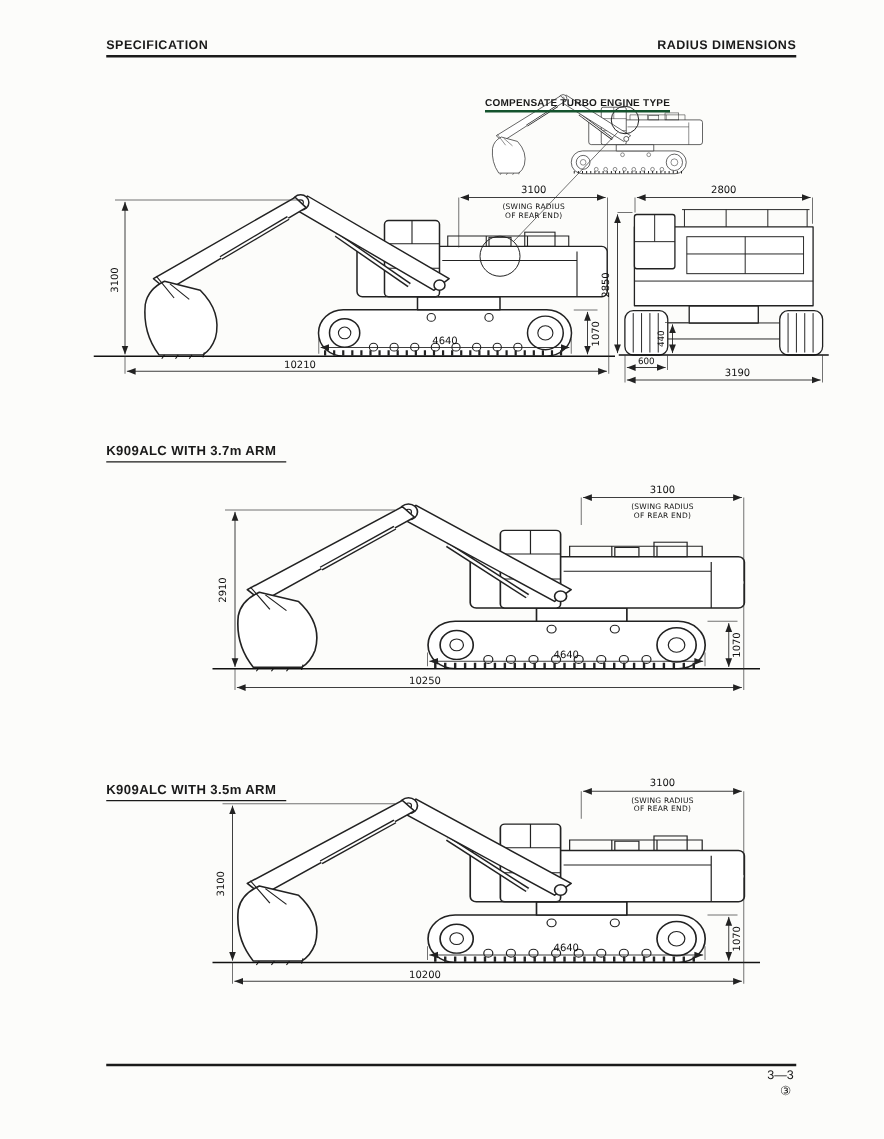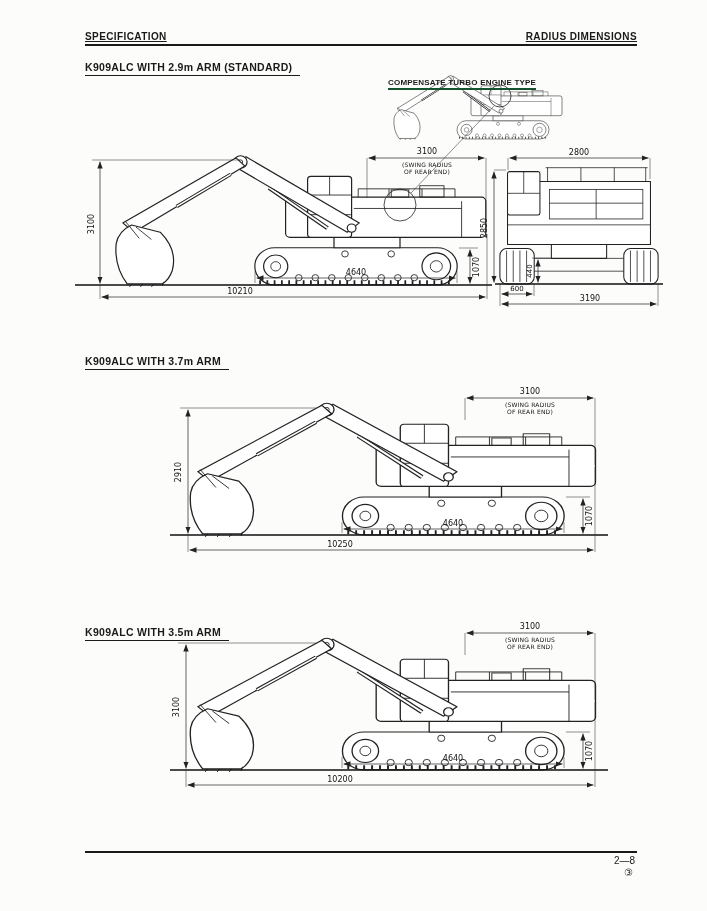--- a/index.html
+++ b/index.html
@@ -3,21 +3,21 @@
 <meta charset="utf-8">
 <style>
   * { margin:0; padding:0; box-sizing:border-box; }
   html,body { background:#ffffff; }
   .page {
     position:relative; width:707px; height:911px; margin:0;
     background:#fcfcfa; font-family:"Liberation Sans", sans-serif; color:#1a1a1a;
     overflow:hidden;
   }
   .abs { position:absolute; white-space:nowrap; }
-  .hdr { font-size:10px; font-weight:bold; letter-spacing:.4px;text-decoration:underline; }
+  .hdr { font-size:10px; font-weight:bold; letter-spacing:.4px; }
   .rule { position:absolute; background:#1a1a1a; }
   .sec-title { font-size:10.5px; font-weight:bold; letter-spacing:.3px;
                border-bottom:1.3px solid #1a1a1a; padding:0 8px 2px 0; }
   .anno { font-size:8px; font-weight:bold; letter-spacing:.2px;
           border-bottom:2px solid #14532d; padding-bottom:1px;margin-top:24px; }
   .ftr { font-size:10px; }
   svg.draw { position:absolute; left:0; top:0; }
   .mach { fill:#fff; stroke:#222; stroke-width:1.1; stroke-linejoin:round; }
   .thin { fill:none; stroke:#222; stroke-width:.8; }
   .dim  { stroke:#222; stroke-width:.7; fill:none; }
@@ -229,22 +229,21 @@
       <line class="ext" x1="595" y1="702" x2="595" y2="787"></line>
       <line class="dim" x1="187.5" y1="785" x2="593.5" y2="785" marker-start="url(#arr)" marker-end="url(#arr)"></line>
       <text class="dnum" x="340" y="782">10200</text>
     </g>
   </svg>
 
   <div class="abs hdr" style="left:85px; top:31px">SPECIFICATION</div>
   <div class="abs hdr" style="right:70px; top:31px">RADIUS DIMENSIONS</div>
   <div class="rule" style="left:85px; top:44px; width:552px; height:2px"></div>
 
-  <div class="abs sec-title" style="left:85px; top:61px">K909ALC WITH 2.9m ARM (STANDARD)</div>
   <div class="abs anno" style="left:388px; top:54px">COMPENSATE TURBO ENGINE TYPE</div>
   <div class="abs sec-title" style="left:85px; top:355px">K909ALC WITH 3.7m ARM</div>
   <div class="abs sec-title" style="left:85px; top:626px">K909ALC WITH 3.5m ARM</div>
 
   <div class="rule" style="left:85px; top:851px; width:552px; height:1.5px"></div>
-  <div class="abs ftr" style="right:72px; top:855px">2—8</div>
+  <div class="abs ftr" style="right:72px; top:855px">3—3</div>
   <div class="abs ftr" style="right:74px; top:867px">③</div>
 
 </div>
 
 </body></html>

